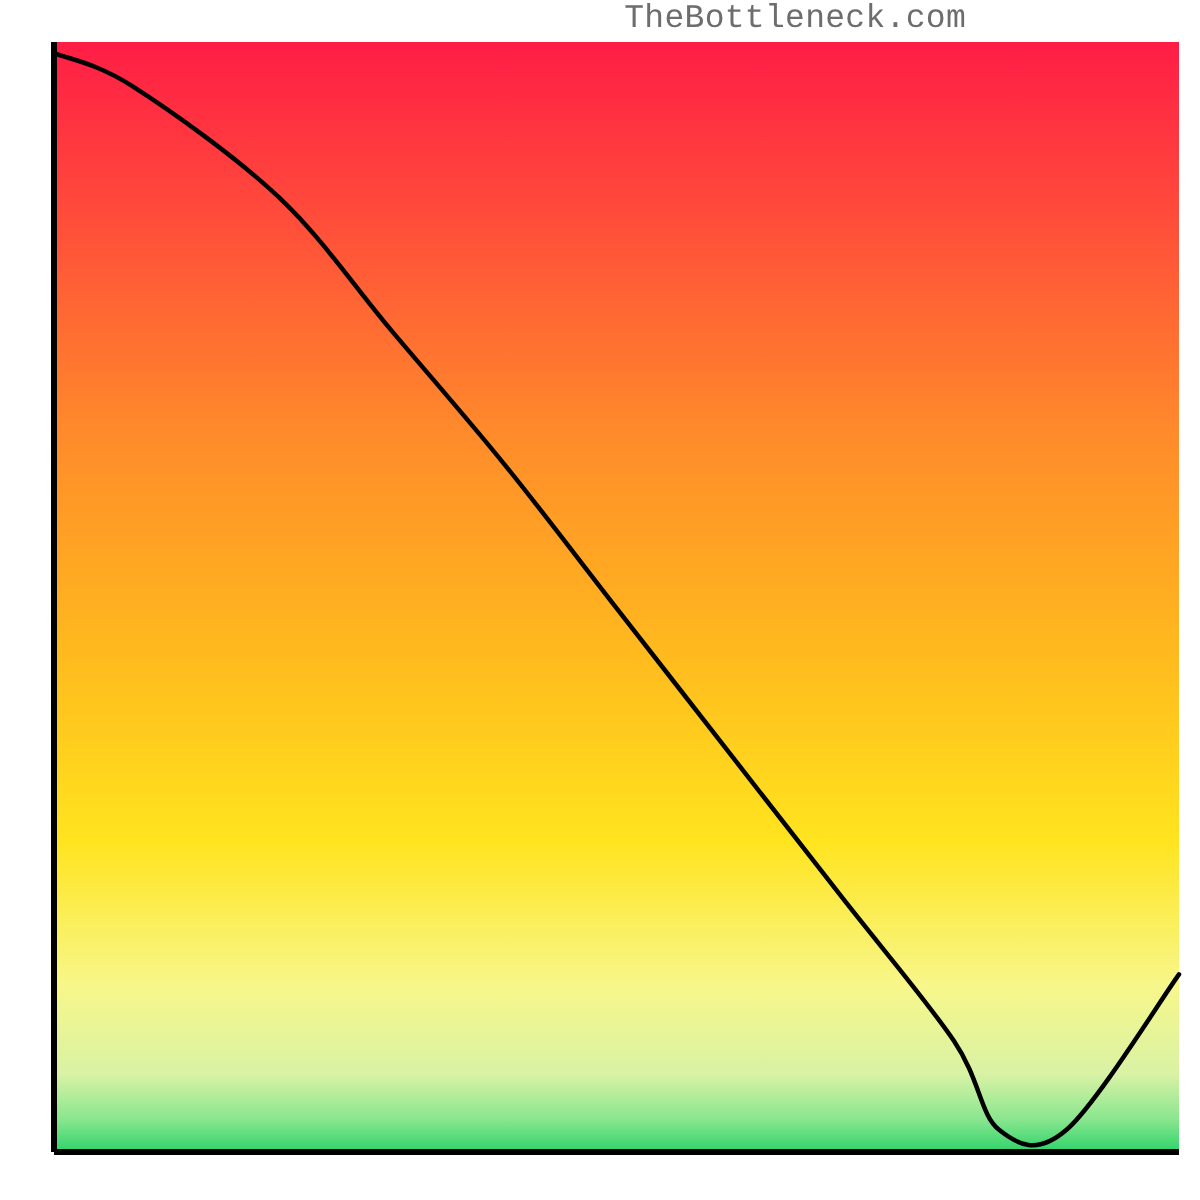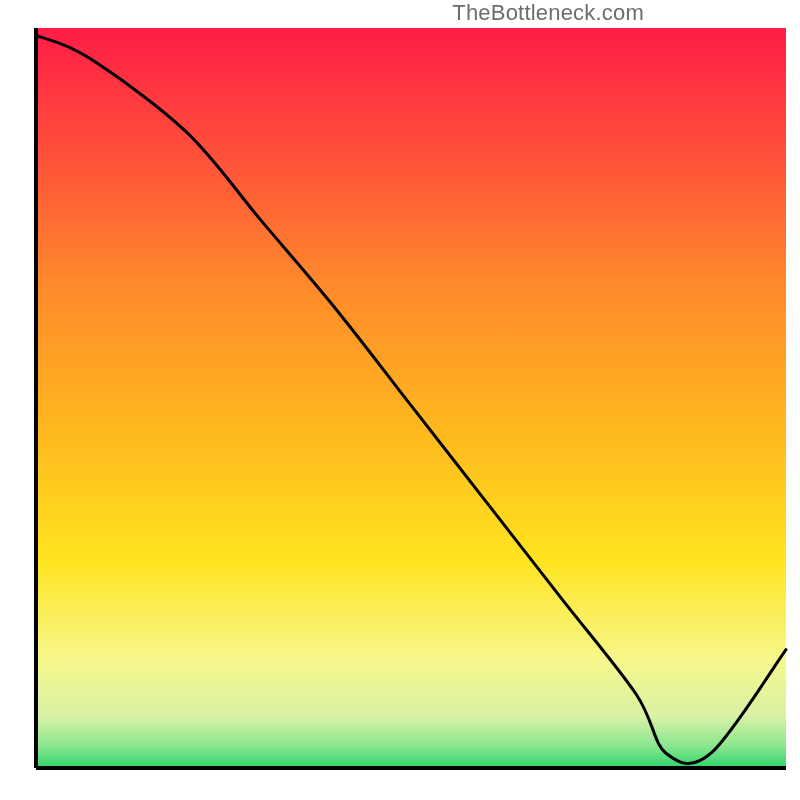--- a/index.html
+++ b/index.html
@@ -8,20 +8,21 @@
     width: 800px;
     height: 800px;
     overflow: hidden;
     background: #fff;
     font-family: Arial, Helvetica, sans-serif;
   }
   .chart-container {
     position: relative;
     width: 656px;
     height: 800px;
+    font-family: Liberation Mono, monospace;
   }
   .watermark {
     position: absolute;
     top: 0;
     right: 12px;
     color: #6d6d6d;
     font-size: 22px;
     font-weight: 400;
     user-select: none;
     pointer-events: none;

